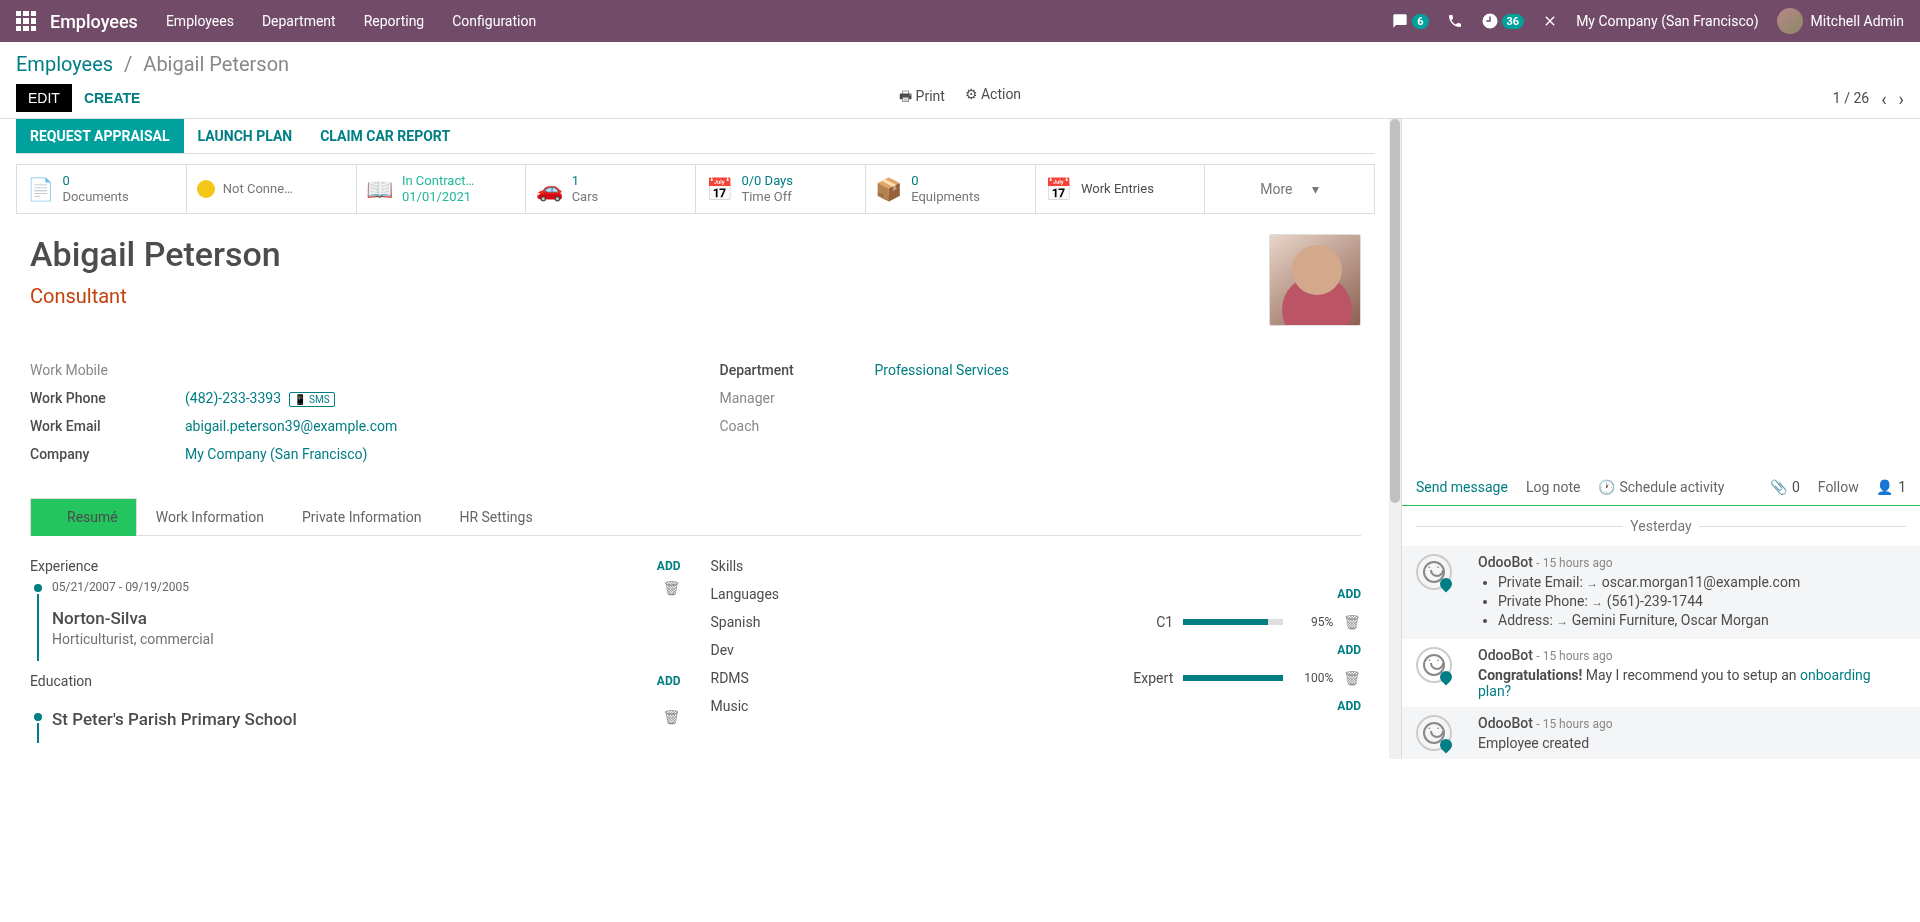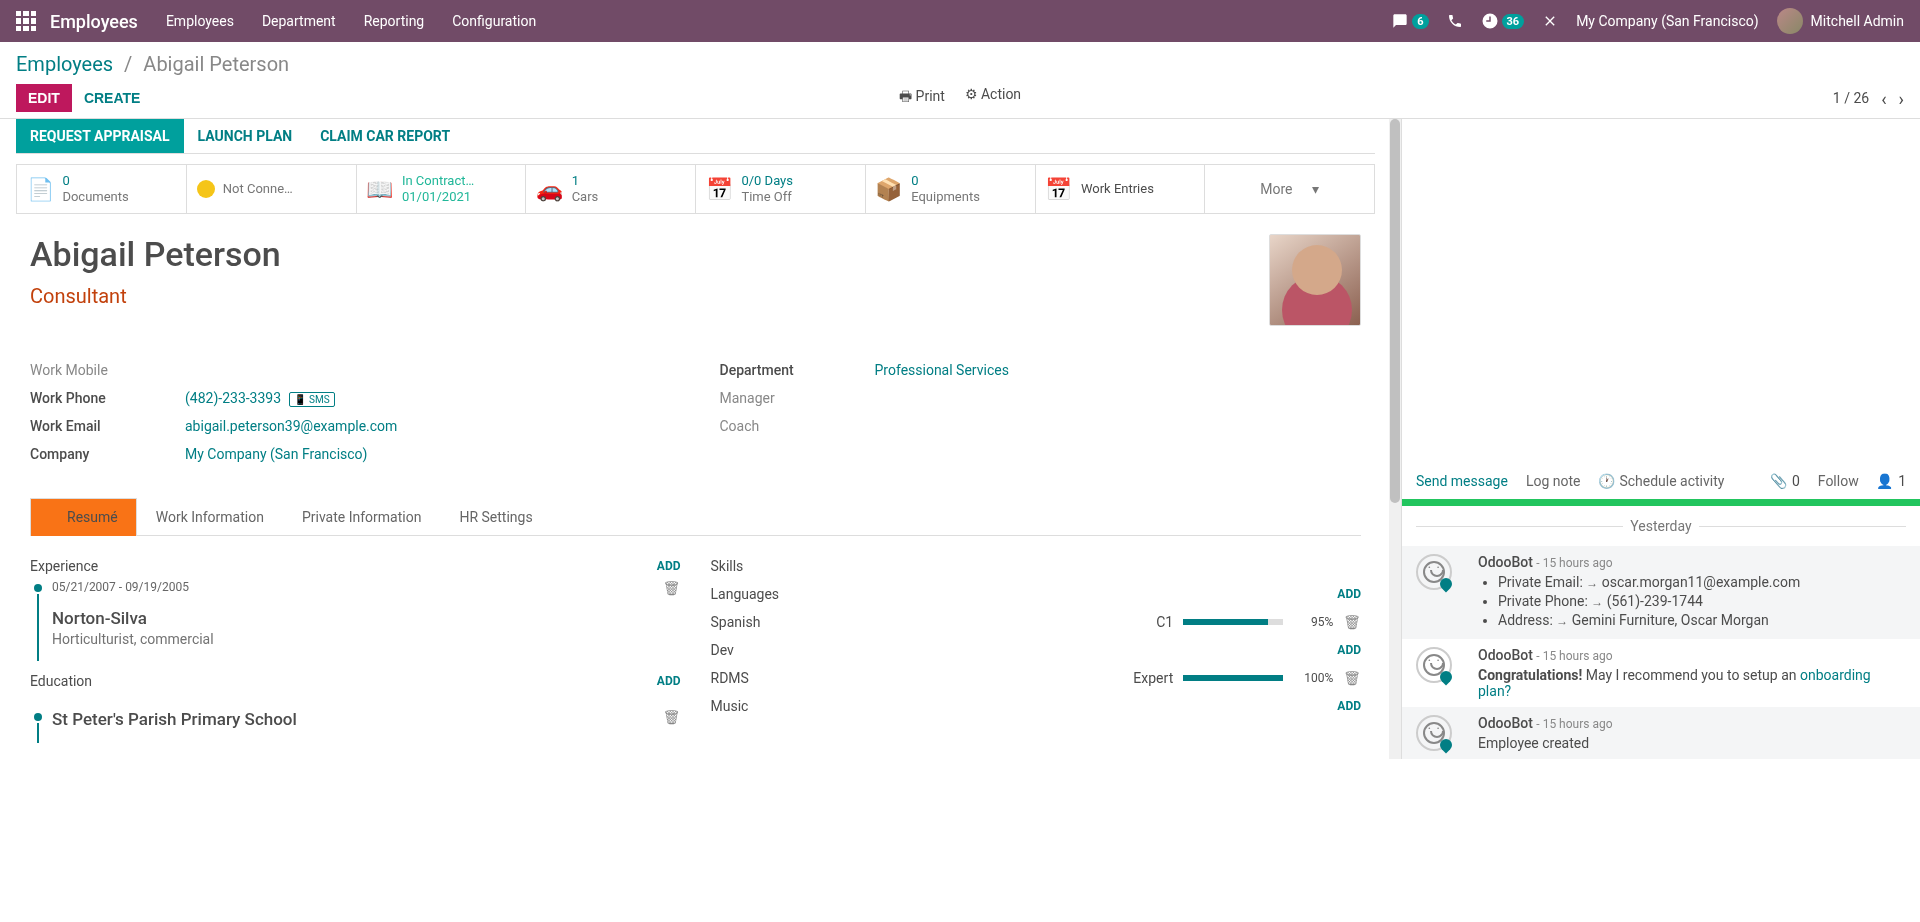--- a/index.html
+++ b/index.html
@@ -18,21 +18,21 @@
 .avatar { width: 26px; height: 26px; border-radius: 50%; background: linear-gradient(135deg,#b88,#886); margin-right: 8px; }
 
 
 .control { padding: 10px 16px 6px; }
 .breadcrumb { font-size: 20px; margin-bottom: 8px; }
 .breadcrumb .bc-root { color: #017e84; cursor: pointer; }
 .breadcrumb .bc-sep { color: #888; margin: 0 6px; }
 .breadcrumb .bc-current { color: #888; }
 .control-row { display: flex; align-items: center; }
 .btn { padding: 6px 12px; font-size: 14px; cursor: pointer; border: none; }
-.btn-primary { background: #be185d; color: #fff; font-weight: bold; text-align: right; }
+.btn-primary { background: #000000; color: #fff; font-weight: normal; text-align: right; }
 .btn-link { color: #017e84; background: none; font-weight: bold; }
 .center-actions { position: absolute; left: 50%; transform: translateX(-50%); display: flex; gap: 20px; color: #4c4c4c; }
 .center-actions span { cursor: pointer; }
 .pager { margin-left: auto; display: flex; align-items: center; gap: 12px; color: #4c4c4c; }
 .pager .arrow { cursor: pointer; font-size: 18px; color: #4c4c4c; }
 
 
 .main { display: flex; border-top: 1px solid #ddd; align-items: flex-end; }
 .left-col { flex: 1; overflow-y: auto; border-right: 1px solid #ddd; position: relative; padding-right: 10px;}
 .left-col::-webkit-scrollbar { width: 12px; }
@@ -68,21 +68,21 @@
 .field-row { display: flex; padding: 6px 0; }
 .field-label { width: 155px; color: #4c4c4c; font-weight: 500; }
 .field-label.muted { color: #888; font-weight: 400; }
 .field-value { color: #4c4c4c; }
 .field-value a { color: #017e84; }
 .sms-badge { border: 1px solid #017e84; color: #017e84; font-size: 10px; padding: 1px 4px; margin-left: 8px; border-radius: 2px; cursor: pointer; }
 
 
 .tabs { display: flex; border-bottom: 1px solid #ddd; margin: 10px 30px 0; }
 .tab { padding: 10px 18px; cursor: pointer; color: #666; border: 1px solid transparent; border-bottom: none; }
-.tab.active { border-color: #ddd; background: #f97316; color: #4c4c4c; margin-bottom: -1px; padding-left: 36px; }
+.tab.active { border-color: #ddd; background: #22c55e; color: #4c4c4c; margin-bottom: -1px; padding-left: 36px; }
 
 
 .resume { display: flex; padding: 16px 30px; gap: 30px; }
 .resume-col { flex: 1; }
 .section-head { display: flex; justify-content: space-between; align-items: center; padding: 6px 0; color: #4c4c4c; font-size: 14px; }
 .section-head .add { color: #017e84; font-size: 12px; font-weight: bold; cursor: pointer; }
 .tl-item { position: relative; padding-left: 22px; margin-bottom: 14px; }
 .tl-item::before { content:""; position:absolute; left:4px; top:4px; width:8px; height:8px; background:#017e84; border-radius:50%; }
 .tl-item::after { content:""; position:absolute; left:7px; top:14px; bottom:-14px; width:2px; background:#017e84; }
 .tl-dates { font-size: 12px; color: #666; }
@@ -91,21 +91,21 @@
 .trash { float: right; color: #888; cursor: pointer; font-size: 14px; }
 
 .skill-row { display: flex; align-items: center; padding: 6px 0; gap: 10px; }
 .skill-name { flex: 1; }
 .skill-level { width: 60px; text-align: right; }
 .skill-bar { width: 100px; height: 6px; background: #ddd; position: relative; }
 .skill-bar-fill { height: 100%; background: #017e84; }
 .skill-pct { width: 40px; text-align: right; font-size: 12px; }
 
 
-.chatter-top { padding: 10px 14px; display: flex; align-items: center; gap: 18px; border-bottom: 7px solid #22c55e; font-size: 14px; }
+.chatter-top { padding: 10px 14px; display: flex; align-items: center; gap: 18px; border-bottom: 1px solid #22c55e; font-size: 14px; }
 .chatter-top .action { color: #017e84; cursor: pointer; }
 .chatter-top .muted { color: #666; cursor: pointer; }
 .chatter-top .spacer { flex: 1; }
 .chatter-top .followers { color: #4c4c4c; display: flex; align-items: center; gap: 4px; }
 .date-sep { text-align: center; color: #777; margin: 12px 0; position: relative; }
 .date-sep::before, .date-sep::after { content:""; position:absolute; top:50%; width:40%; height:1px; background:#ddd; }
 .date-sep::before { left: 14px; }
 .date-sep::after { right: 14px; }
 .msg { display: flex; padding: 8px 14px; gap: 26px; }
 .msg.alt { background: #f4f5f6; }

